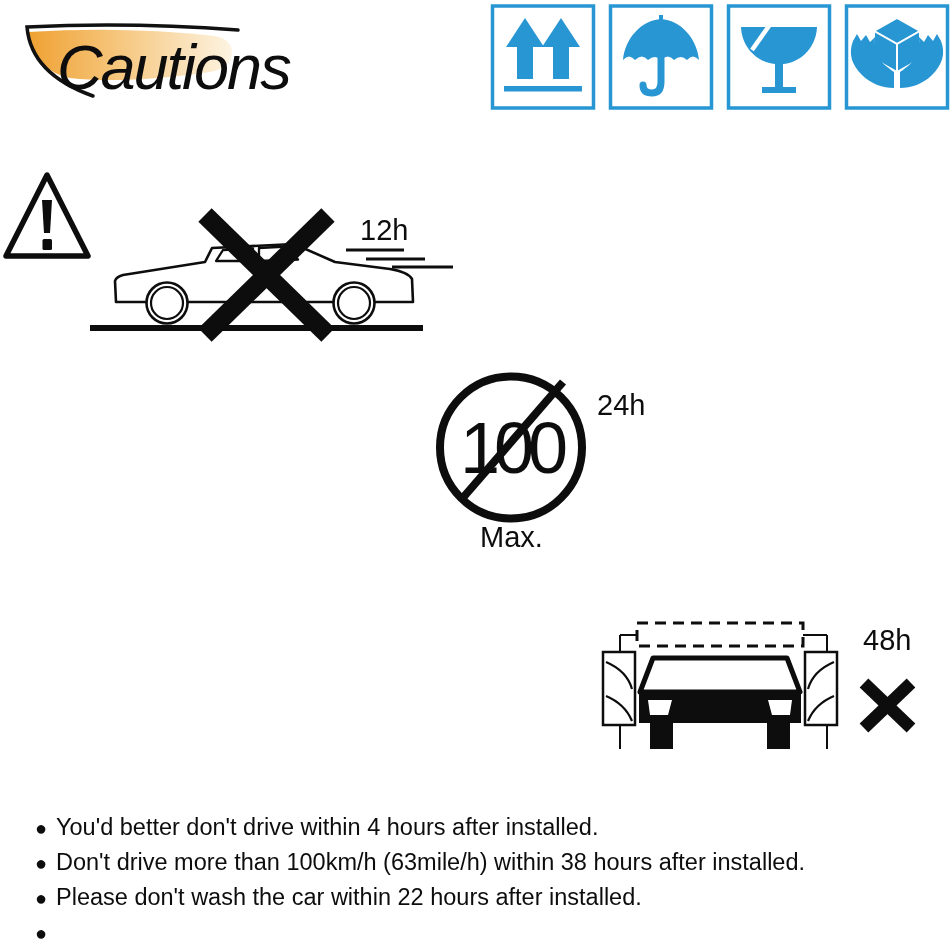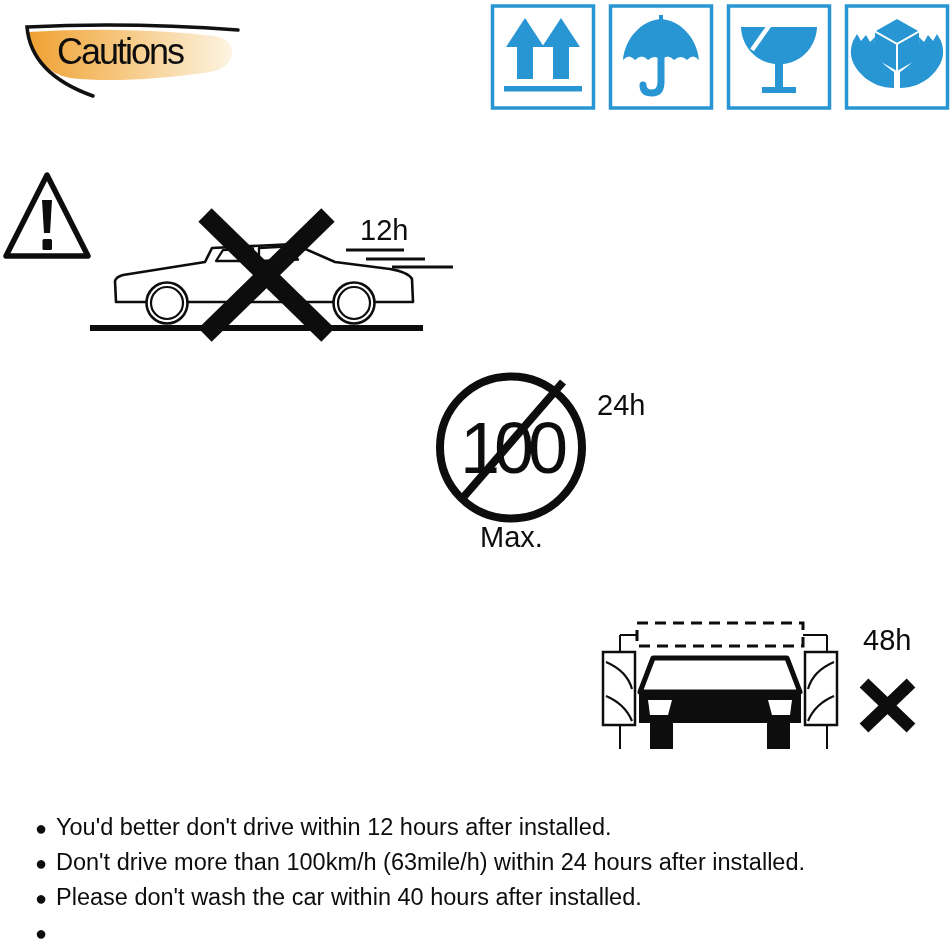--- a/index.html
+++ b/index.html
@@ -6,21 +6,21 @@
   .page{
     position:relative;width:952px;height:949px;background:#ffffff;
     font-family:"Liberation Sans",sans-serif;color:#111;overflow:hidden;
   }
   .abs{position:absolute;}
   
   .logo{left:15px;top:10px;width:262px;height:102px;}
   .logo svg{position:absolute;left:0;top:0;}
   .logo-title{
     position:absolute;left:42px;top:21px;
-    font-size:36px;letter-spacing:-2px;color:#0d0d0d;white-space:nowrap;
+    font-size:63px;letter-spacing:-2px;color:#0d0d0d;white-space:nowrap;font-style:italic;
   }
   
   .icons-row{left:490px;top:3px;display:flex;gap:12px;}
   
   .notes{left:30px;top:810px;width:915px;list-style:none;margin:0;padding:0;}
   .notes li{display:flex;align-items:center;height:35px;}
   .note-bullet{
     width:26px;flex:0 0 26px;font-size:20px;line-height:1;color:#0d0d0d;
     display:inline-block;text-align:left;padding-left:5px;box-sizing:border-box;
   }
@@ -149,28 +149,28 @@
     <text class="svg-label" x="268" y="45" font-size="29">48h</text>
     <g stroke="#0d0d0d" stroke-width="12.5">
       <line x1="269" y1="78" x2="316" y2="123"></line>
       <line x1="316" y1="78" x2="269" y2="123"></line>
     </g>
   </svg>
 
   <ul class="abs notes">
     <li>
       <span class="note-bullet">●</span>
-      <span class="note-text">You'd better don't drive within 12 hours after installed.</span>
+      <span class="note-text">You'd better don't drive within 4 hours after installed.</span>
     </li>
     <li>
       <span class="note-bullet">●</span>
-      <span class="note-text">Don't drive more than 100km/h (63mile/h) within 24 hours after installed.</span>
+      <span class="note-text">Don't drive more than 100km/h (63mile/h) within 38 hours after installed.</span>
     </li>
     <li>
       <span class="note-bullet">●</span>
-      <span class="note-text">Please don't wash the car within 40 hours after installed.</span>
+      <span class="note-text">Please don't wash the car within 22 hours after installed.</span>
     </li>
     <li>
       <span class="note-bullet">●</span>
     </li>
   </ul>
 
 </div>
 
 </body></html>

